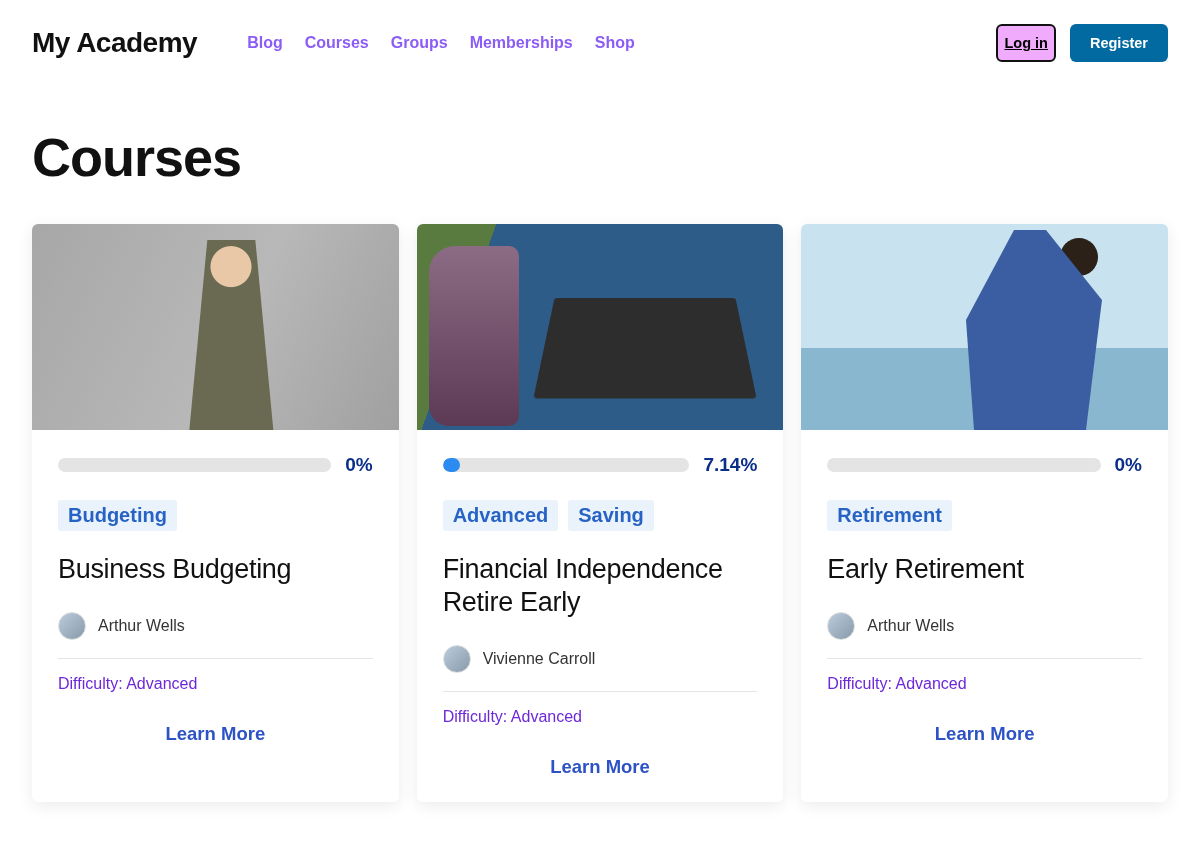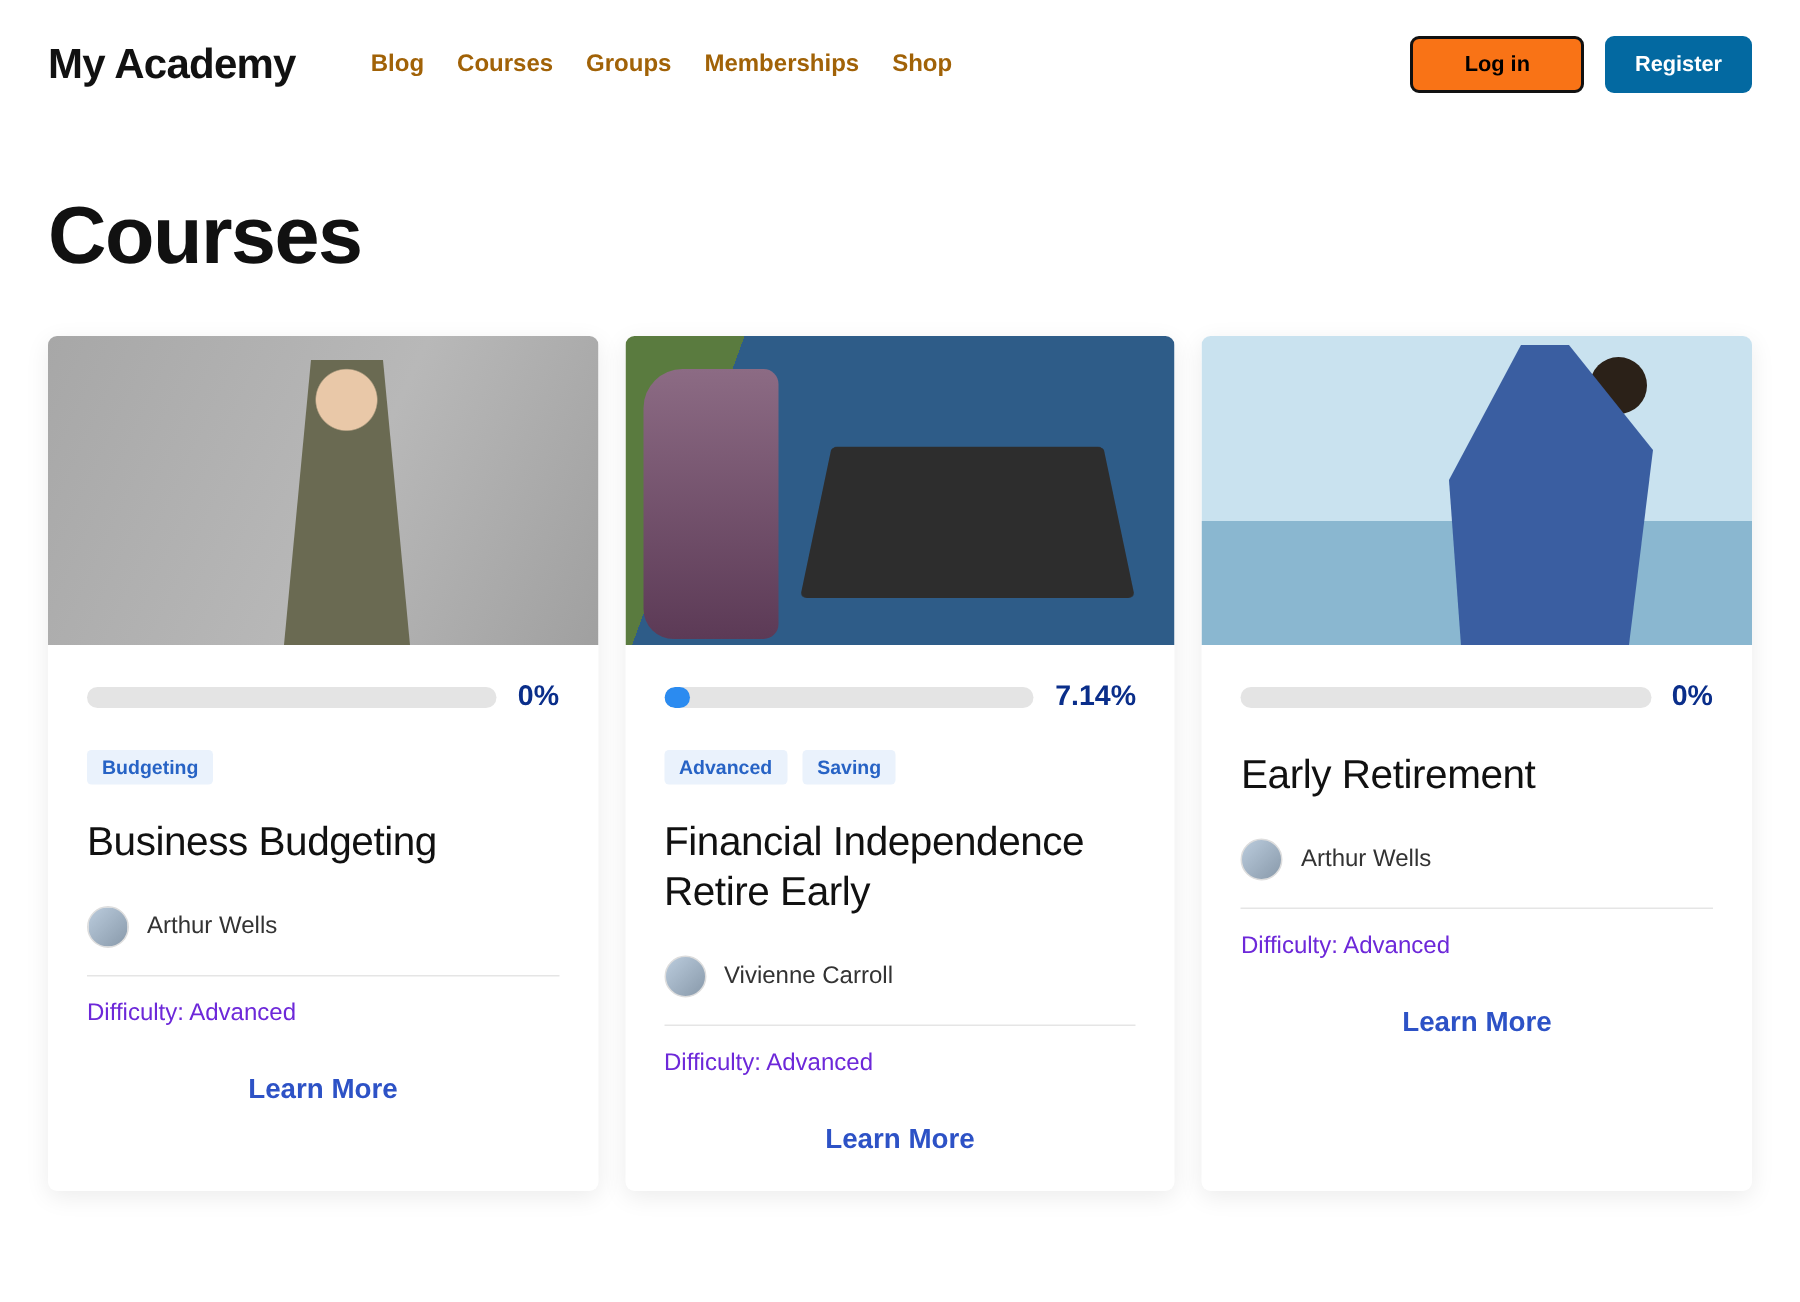--- a/index.html
+++ b/index.html
@@ -21,36 +21,37 @@
   letter-spacing: -0.5px;
 }
 .nav {
   display: flex;
   gap: 22px;
   flex: 1;
 }
 .nav-item {
   font-size: 16px;
   font-weight: 700;
-  color: #a16207;
+  color: #8b5cf6;
   cursor: pointer;
 }
 .auth {
   display: flex;
   gap: 14px;
   align-items: center;
 }
 .btn-outline {
-  background: #f97316;
+  background: #f0abfc;
   border: 2px solid #111;
   border-radius: 6px;
-  padding: 9px 34px;
+  padding: 9px 6px;
   font-weight: 700;
   font-size: 14.5px;
   cursor: pointer;
+  text-decoration: underline;
 }
 .btn-primary {
   background: #0369a1;
   border: none;
   border-radius: 6px;
   padding: 11px 20px;
   color: #fff;
   font-weight: 700;
   font-size: 14.5px;
   cursor: pointer;
@@ -110,21 +111,21 @@
 }
 .tags {
   display: flex;
   gap: 10px;
   margin-bottom: 22px;
 }
 .tag {
   background: #eaf2fc;
   color: #2763c5;
   font-weight: 700;
-  font-size: 13px;
+  font-size: 20px;
   padding: 4px 10px;
   border-radius: 3px;
 }
 .course-title {
   font-size: 27px;
   font-weight: 400;
   line-height: 1.22;
   margin-bottom: 26px;
   letter-spacing: -0.3px;
 }
@@ -271,20 +272,23 @@
 
     <div class="card">
       <div class="card-img img-2"></div>
       <div class="card-body">
         <div class="progress-row">
           <div class="progress-bar">
             <div class="progress-fill" style="width:0%"></div>
           </div>
           <span class="progress-pct">0%</span>
         </div>
+        <div class="tags">
+          <span class="tag">Retirement</span>
+        </div>
         <h2 class="course-title">Early Retirement</h2>
         <div class="author">
           <div class="avatar"></div>
           <span class="author-name">Arthur Wells</span>
         </div>
         <hr class="divider">
         <div class="difficulty">Difficulty: Advanced</div>
         <div class="learn-more">Learn More</div>
       </div>
     </div>

